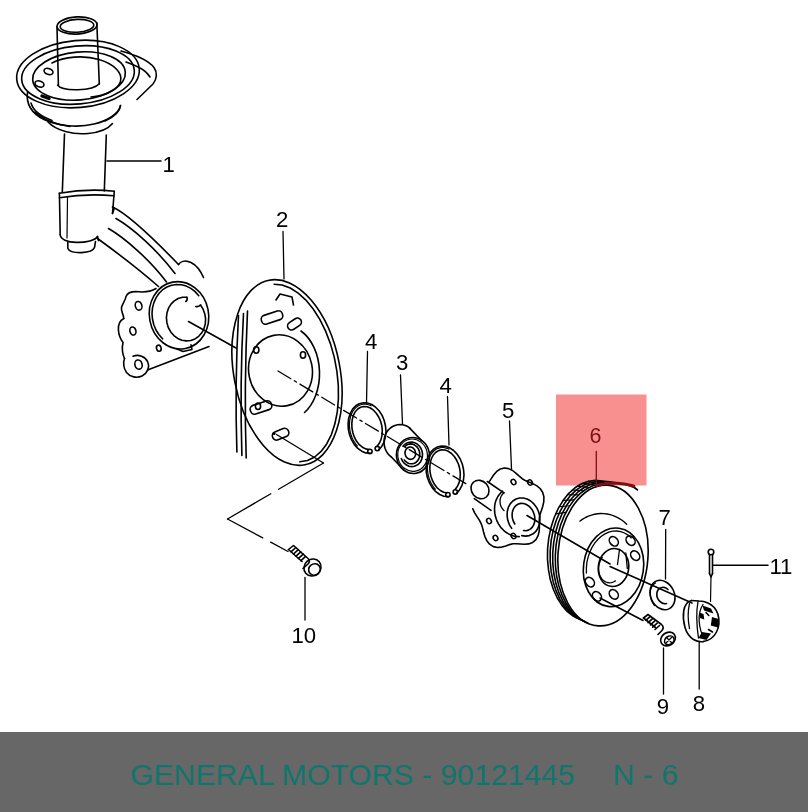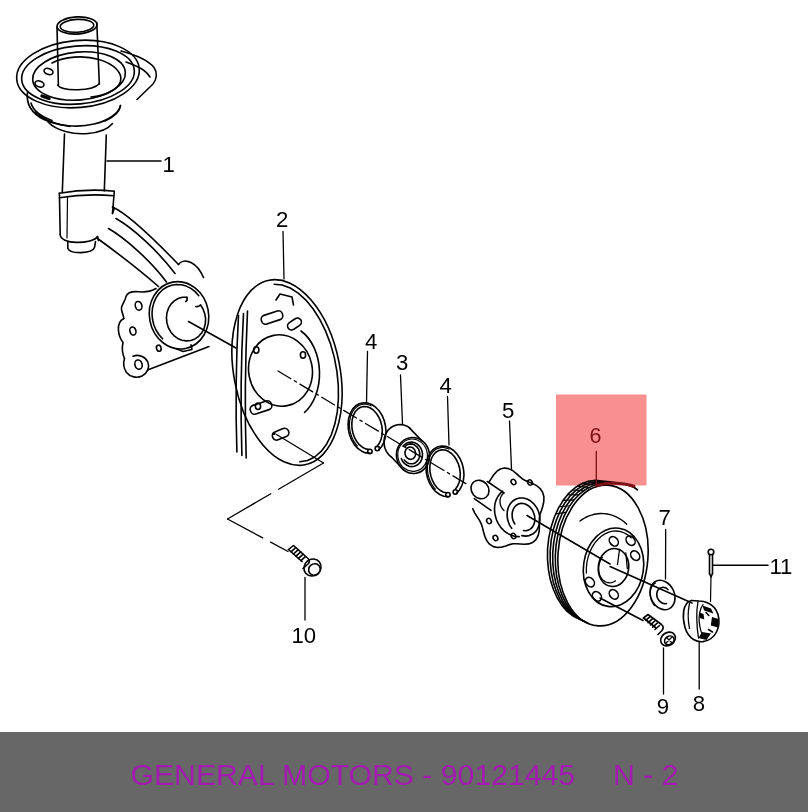--- a/index.html
+++ b/index.html
@@ -1,19 +1,19 @@
 <!DOCTYPE html>
 <html><head>
 <meta charset="utf-8">
 <style>
   html,body{margin:0;padding:0;background:#fff;width:808px;height:812px;overflow:hidden;}
   .wrap{position:relative;width:808px;height:812px;font-family:"Liberation Sans",sans-serif;-webkit-font-smoothing:antialiased;transform:translateZ(0);}
   svg{position:absolute;left:0;top:0;}
   .footer{position:absolute;left:0;top:732px;width:808px;height:80px;background:#676767;}
-  .ftext{position:absolute;top:758px;color:#a21caf;font-size:30.2px;white-space:pre;}
+  .ftext{position:absolute;top:758px;color:#0f766e;font-size:30.2px;white-space:pre;}
   .t1{left:130.5px;letter-spacing:0;}
   .t2{left:613px;}
 </style>
 </head>
 <body>
 <div class="wrap">
 <svg width="808" height="732" viewBox="0 0 808 732" fill="none" stroke="#000" stroke-width="1.6" stroke-linecap="round" stroke-linejoin="round">
 
   <rect x="556" y="394.5" width="90.5" height="91" fill="#f99090" stroke="none"></rect>
 
@@ -269,14 +269,14 @@
     <text x="658.5" y="524.5">7</text>
     <text x="692.8" y="711.2">8</text>
     <text x="656.8" y="714.3">9</text>
     <text x="291.5" y="643">10</text>
     <text x="769.4" y="574">11</text>
   </g>
   <text x="589.5" y="443" fill="#7d1014" stroke="none" font-family="Liberation Sans, sans-serif" font-size="21.5px">6</text>
 </svg>
 <div class="footer"></div>
 <div class="ftext t1">GENERAL MOTORS - 90121445</div>
-<div class="ftext t2">N - 2</div>
+<div class="ftext t2">N - 6</div>
 </div>
 
 </body></html>

